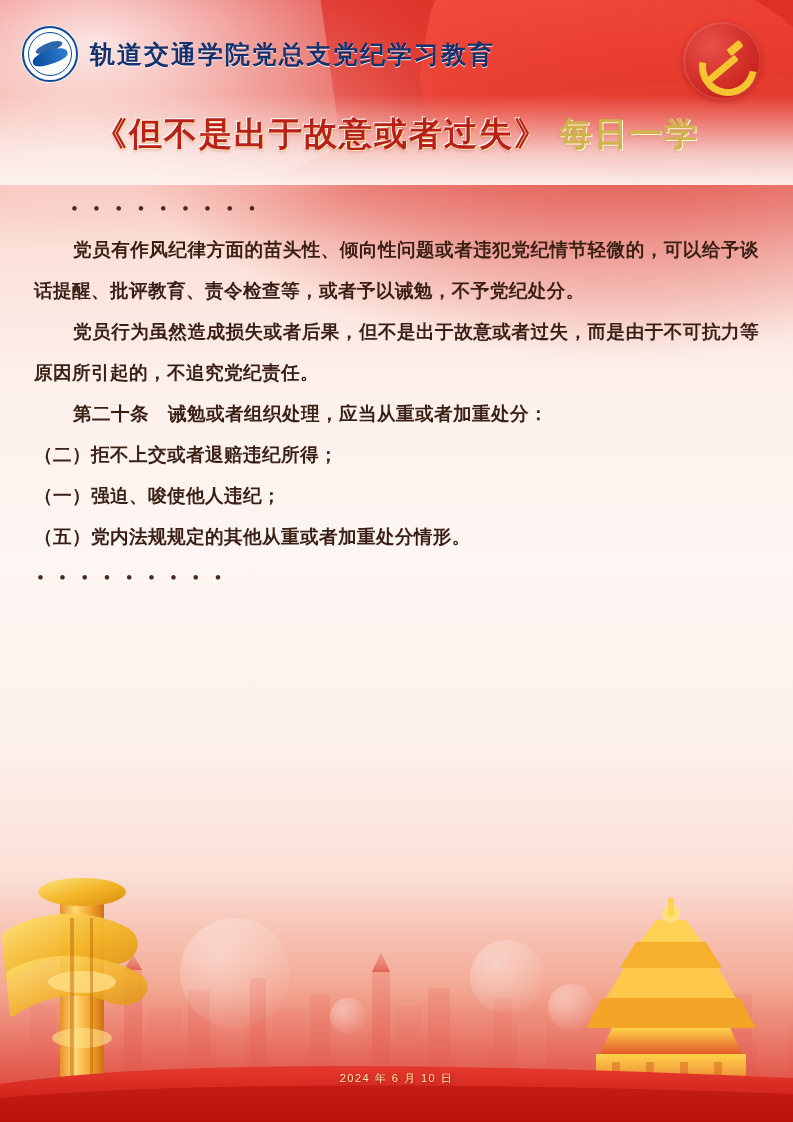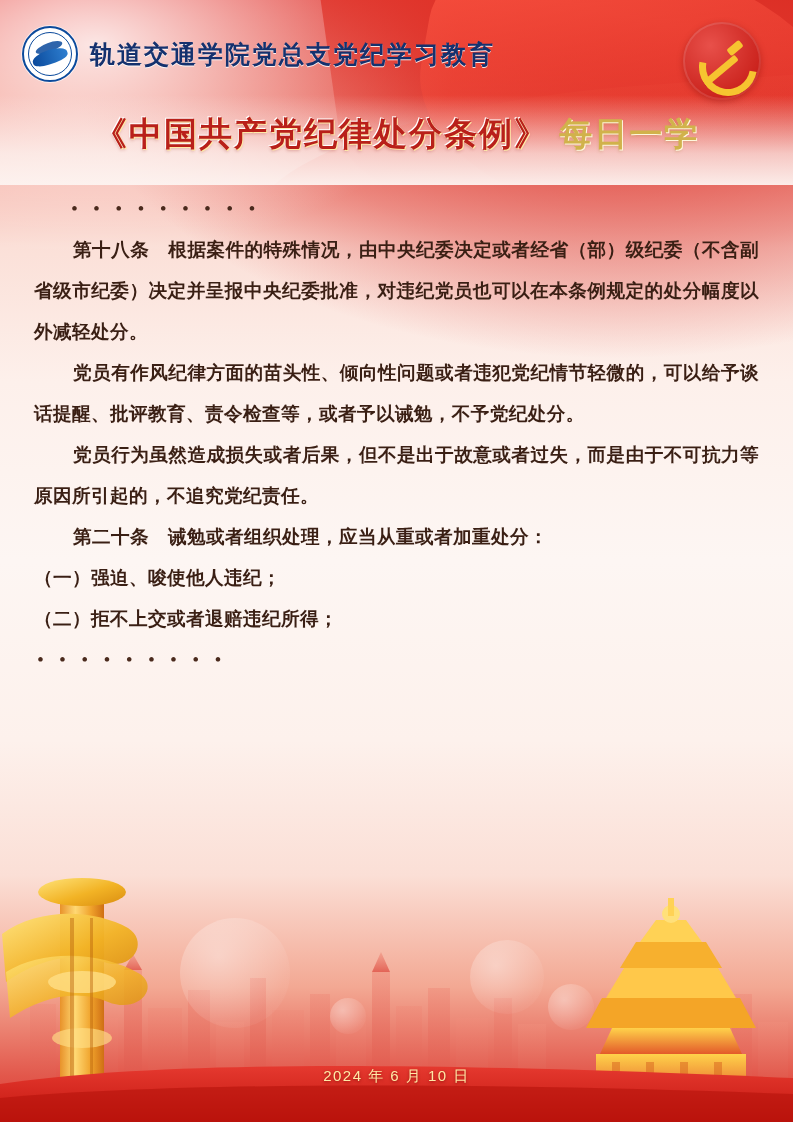--- a/index.html
+++ b/index.html
@@ -233,21 +233,21 @@
     background: radial-gradient(circle at 35% 35%, rgba(255,255,255,0.38), rgba(255,255,255,0.06) 70%, rgba(255,255,255,0) 100%);
   }
   .date-bar {
     position: absolute;
     left: 0; bottom: 36px;
     width: 793px;
     text-align: center;
     z-index: 8;
     color: #ffe9a6;
     font-family: "Liberation Sans", sans-serif;
-    font-size: 15px;
+    font-size: 11px;
     letter-spacing: 1.5px;
     text-shadow: 0 1px 3px rgba(120,10,5,0.7);
   }
 </style>
 </head>
 <body>
 
 <div class="poster">
 
   <div class="top-red">
@@ -266,33 +266,33 @@
     <div class="brand-title">轨道交通学院党总支党纪学习教育</div>
   </div>
 
   <div class="party-badge">
     <div class="sickle"></div>
     <div class="hammer-h"></div>
     <div class="hammer-head"></div>
   </div>
 
   <div class="main-heading">
-    <span>《中国共产党纪律处分条例》</span>
+    <span>《但不是出于故意或者过失》</span>
     <span class="tail">每日一学</span>
   </div>
 
   <div class="body-wrap">
     <div class="body-text">
       <p class="dots">• • • • • • • • •</p>
-      <p class="indent">第十八条　根据案件的特殊情况，由中央纪委决定或者经省（部）级纪委（不含副省级市纪委）决定并呈报中央纪委批准，对违纪党员也可以在本条例规定的处分幅度以外减轻处分。</p>
       <p class="indent">党员有作风纪律方面的苗头性、倾向性问题或者违犯党纪情节轻微的，可以给予谈话提醒、批评教育、责令检查等，或者予以诫勉，不予党纪处分。</p>
       <p class="indent">党员行为虽然造成损失或者后果，但不是出于故意或者过失，而是由于不可抗力等原因所引起的，不追究党纪责任。</p>
       <p class="indent">第二十条　诫勉或者组织处理，应当从重或者加重处分：</p>
+      <p>（二）拒不上交或者退赔违纪所得；</p>
       <p>（一）强迫、唆使他人违纪；</p>
-      <p>（二）拒不上交或者退赔违纪所得；</p>
+      <p>（五）党内法规规定的其他从重或者加重处分情形。</p>
       <p class="dots-end">• • • • • • • • •</p>
     </div>
   </div>
 
   <div class="scenery">
     <svg width="793" height="300" viewBox="0 0 793 300">
       <defs>
         <linearGradient id="skyline" x1="0" y1="0" x2="0" y2="1">
           <stop offset="0%" stop-color="#ef8d7b" stop-opacity="0.55"></stop>
           <stop offset="100%" stop-color="#e0564a" stop-opacity="0.85"></stop>

